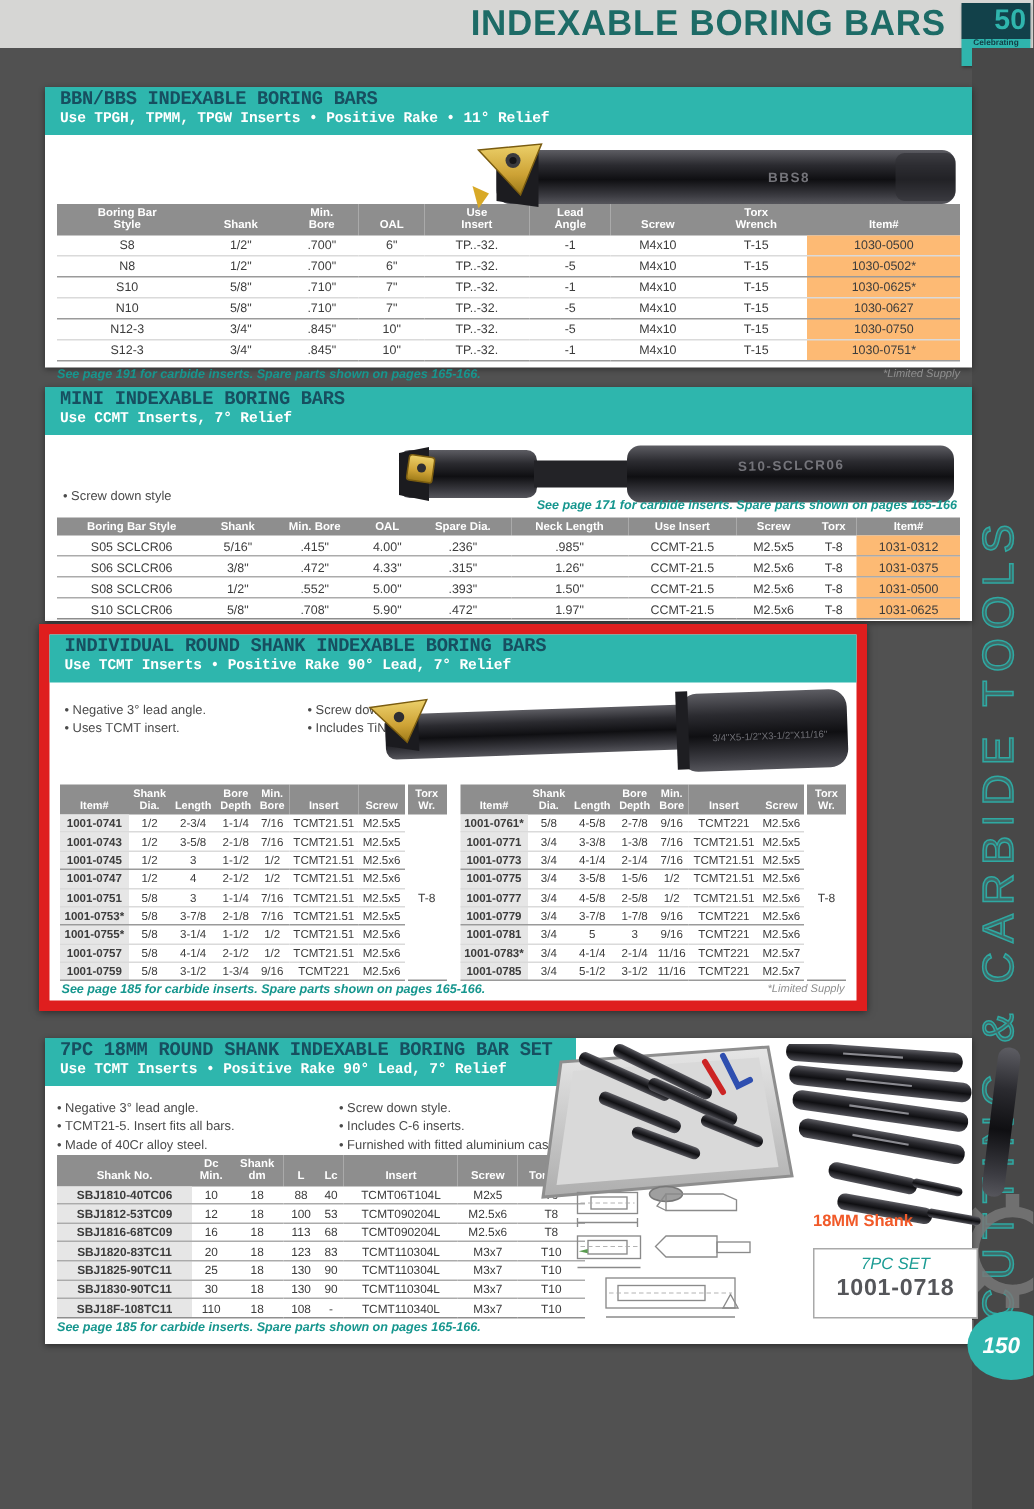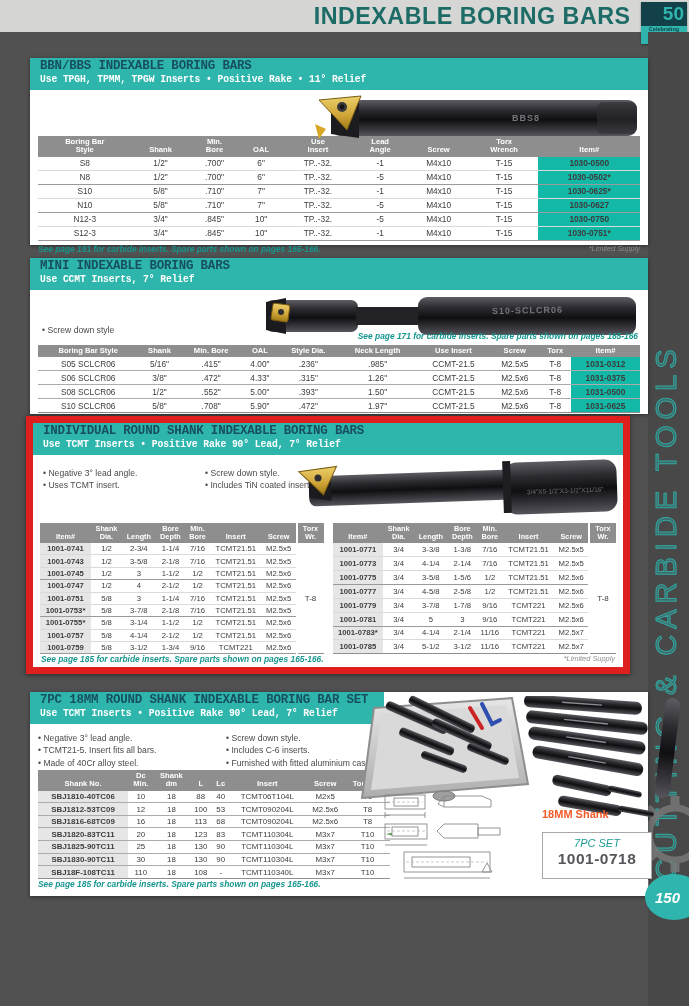--- a/index.html
+++ b/index.html
@@ -42,21 +42,21 @@
   
   table { border-collapse:collapse; width:100%; color:#3c3c3c; }
   th { background:#8e8e8e; color:#fff; font-weight:700; font-size:7.6px; line-height:1.1;
        padding:2px 2px; white-space:pre-line; text-align:center; vertical-align:bottom; }
   td { text-align:center; font-size:8.3px; padding:1.5px 2px; }
   tbody td { border-bottom:1px solid #dadada; }
   tbody tr:last-child td { border-bottom:1px solid #8f8f8f; }
   .g1 tbody td { border-bottom:1px solid #ababab; }
   .g2 tbody tr:nth-child(even) td { border-bottom:1px solid #9a9a9a; }
   .g3 tbody tr:nth-child(3n) td { border-bottom:1px solid #9a9a9a;text-align:center; }
-  .hl-last tbody td:last-child { background:#14b8a6; font-weight:700; }
+  .hl-last tbody td:last-child { background:#fdba74; font-weight:400; }
   .hl-first tbody td:first-child { background:#e6e6e6; font-weight:700; }
 
   .foot { display:flex; justify-content:space-between; align-items:flex-start; }
   .foot-note { color:#16968e; font-weight:700; font-style:italic; font-size:8.4px; }
   .limited { color:#8f8f8f; font-style:italic; font-size:7.4px; }
 
   ul.bullets { list-style:none; }
   ul.bullets li { font-size:8.6px; color:#4a4a4a; line-height:1.45; }
   ul.bullets li::before { content:"•  "; color:#4a4a4a; }
 
@@ -68,21 +68,21 @@
   .c1-foot { margin:3px 8px 0;gap:32px; }
 
   
   .card2 { top:258px; height:156px; }
   .c2-bullet { position:absolute; left:12px; top:66px; }
   .c2-art { position:absolute; right:6px; top:30px; }
   .c2-note { position:absolute; right:10px; top:73px; }
   .c2-table { position:absolute; left:8px; right:8px; top:87px; }
 
   
-  .red-box { position:absolute; left:26px; top:416px; width:604px; height:258px;
+  .red-box { position:absolute; left:26px; top:416px; width:552px; height:258px;
              border:7px solid #df1e1e; background:#fff; z-index:4; box-shadow:0 1px 5px rgba(0,0,0,.5); }
   .c3-bullets-a { position:absolute; left:10px; top:44px; }
   .c3-bullets-b { position:absolute; left:172px; top:44px; }
   .c3-art { position:absolute; right:2px; top:26px; }
   .dual { position:absolute; left:7px; right:7px; top:100px; display:flex; gap:9px; }
   .sub { flex:1; display:flex; align-items:stretch; }
   .sub table { flex:1; }
   .sub td { font-size:7.7px; padding:1.2px 1.5px; }
   .sub th { font-size:7.3px; }
   .torx-col { width:26px; margin-left:2px; display:flex; flex-direction:column; }
@@ -301,21 +301,21 @@
     </svg>
     <div class="c2-note foot-note">See page 171 for carbide inserts. Spare parts shown on pages 165-166</div>
     <div class="c2-table">
       <table class="g1 hl-last">
         <thead>
             <tr>
               <th>Boring Bar Style</th>
               <th>Shank</th>
               <th>Min. Bore</th>
               <th>OAL</th>
-              <th>Style Dia.</th>
+              <th>Spare Dia.</th>
               <th>Neck Length</th>
               <th>Use Insert</th>
               <th>Screw</th>
               <th>Torx</th>
               <th>Item#</th>
             </tr>
           </thead>
         <tbody>
             <tr>
               <td>S05 SCLCR06</td>
@@ -509,20 +509,29 @@
                 <th>Length</th>
                 <th>Bore
 Depth</th>
                 <th>Min.
 Bore</th>
                 <th>Insert</th>
                 <th>Screw</th>
               </tr>
             </thead>
           <tbody>
+              <tr>
+                <td>1001-0761*</td>
+                <td>5/8</td>
+                <td>4-5/8</td>
+                <td>2-7/8</td>
+                <td>9/16</td>
+                <td>TCMT221</td>
+                <td>M2.5x6</td>
+              </tr>
               <tr>
                 <td>1001-0771</td>
                 <td>3/4</td>
                 <td>3-3/8</td>
                 <td>1-3/8</td>
                 <td>7/16</td>
                 <td>TCMT21.51</td>
                 <td>M2.5x5</td>
               </tr>
               <tr>

